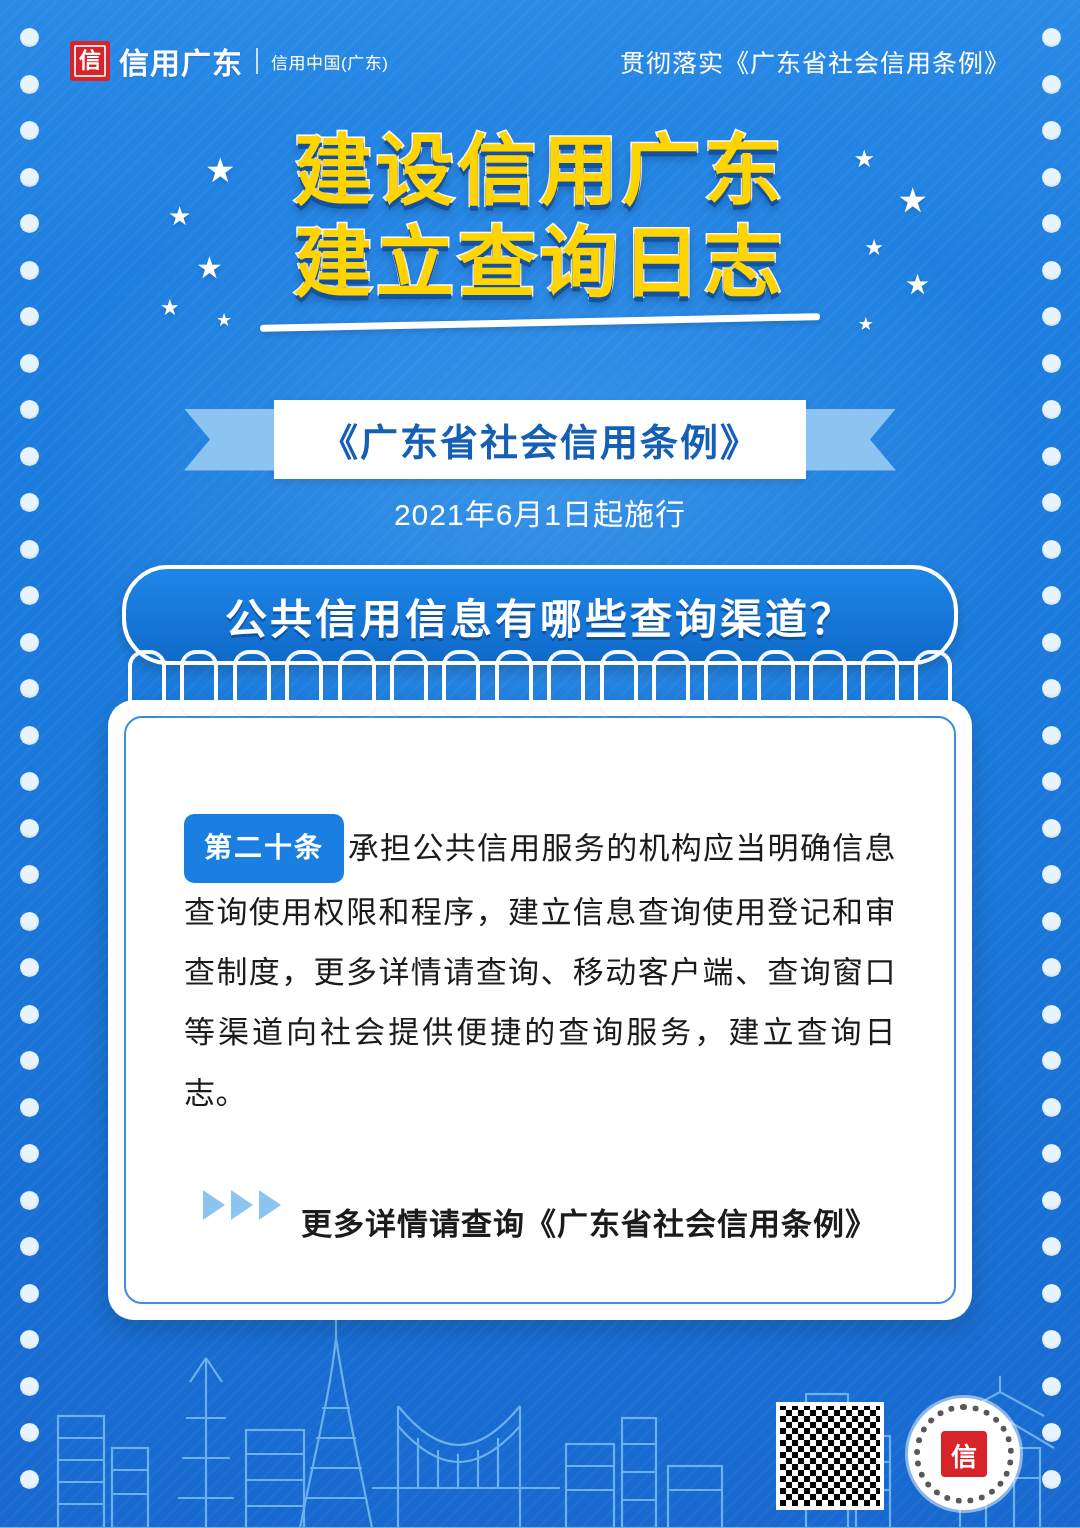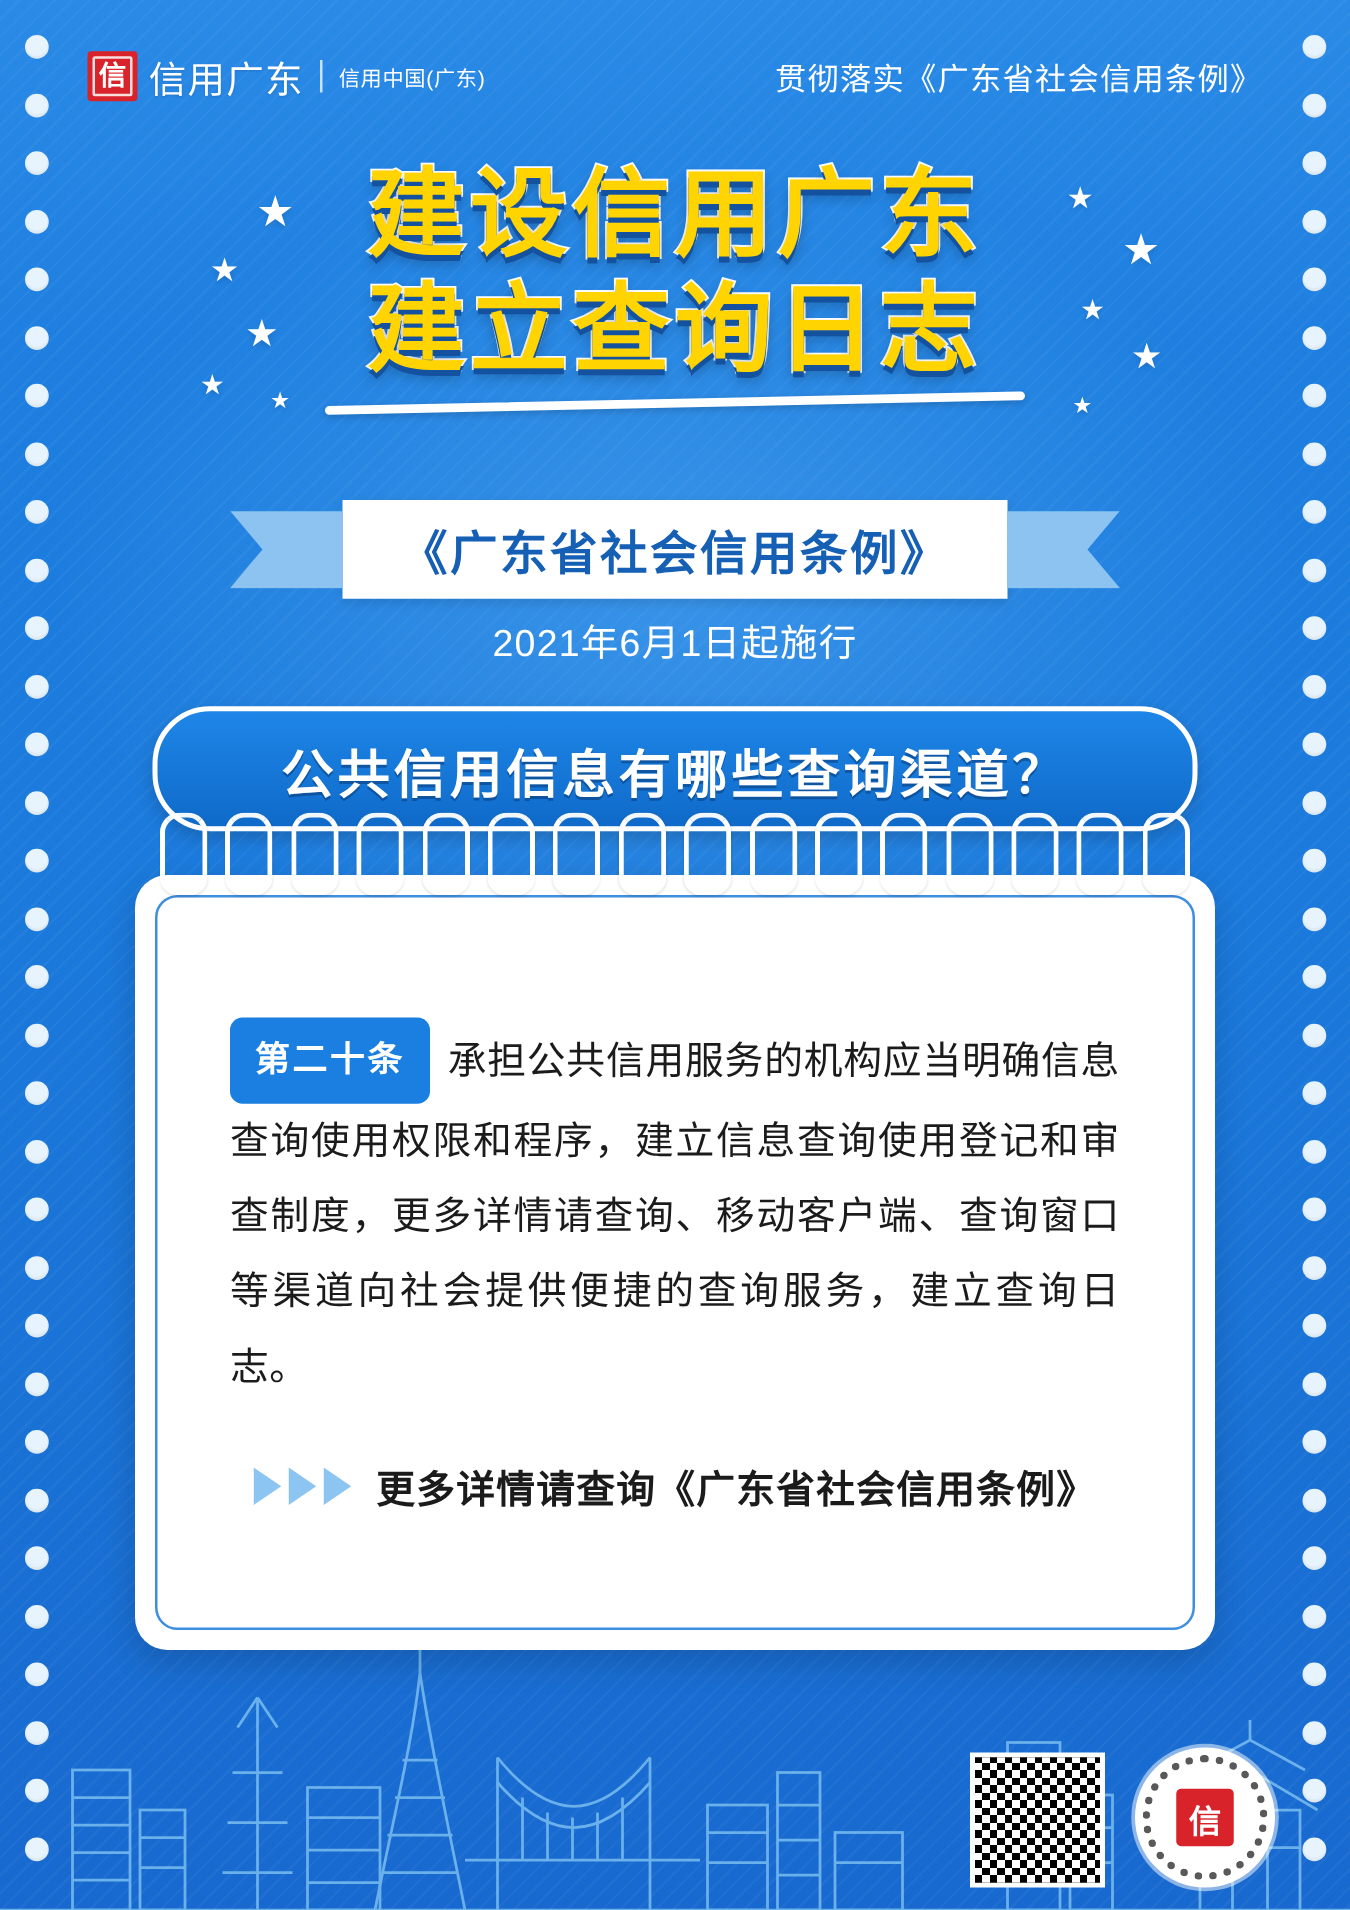--- a/index.html
+++ b/index.html
@@ -95,21 +95,21 @@
     content: "";
     position: absolute;
     inset: 4px;
     border: 2px solid rgba(255,255,255,0.85);
     border-radius: 2px;
   }
   .logo .seal span { position: relative; z-index: 2; font-size: 22px; }
   .logo .brand {
     color: #fff;
     font-size: 30px;
-    font-weight: normal;
+    font-weight: bold;
     letter-spacing: 1px;
     text-shadow: 0 1px 2px rgba(0,0,0,0.15);
   }
   .logo .divider {
     width: 2px;
     height: 26px;
     background: rgba(255,255,255,0.75);
     margin: 0 4px;
   }
   .logo .sub {
@@ -296,21 +296,21 @@
   }
   .badge {
     display: inline-block;
     background: #1a7fe0;
     color: #ffffff;
     font-size: 28px;
     font-weight: bold;
     letter-spacing: 2px;
     padding: 7px 20px;
     border-radius: 10px;
-    margin-right: 14px;
+    margin-right: 3px;
     vertical-align: 2px;
   }
   .more-row {
     margin-top: 42px;
     display: flex;
     align-items: center;
     justify-content: center;
     gap: 8px;
   }
   .arrows {
@@ -324,20 +324,21 @@
     height: 0;
     border-top: 15px solid transparent;
     border-bottom: 15px solid transparent;
     border-left: 22px solid #8dc5f2;
   }
   .more-text {
     color: #1b1b1b;
     font-size: 31px;
     font-weight: bold;
     letter-spacing: 1px;
+    margin-top: 33px;
   }
 
   
   .skyline {
     position: absolute;
     left: 0;
     right: 0;
     bottom: 0;
     height: 230px;
     z-index: 2;

